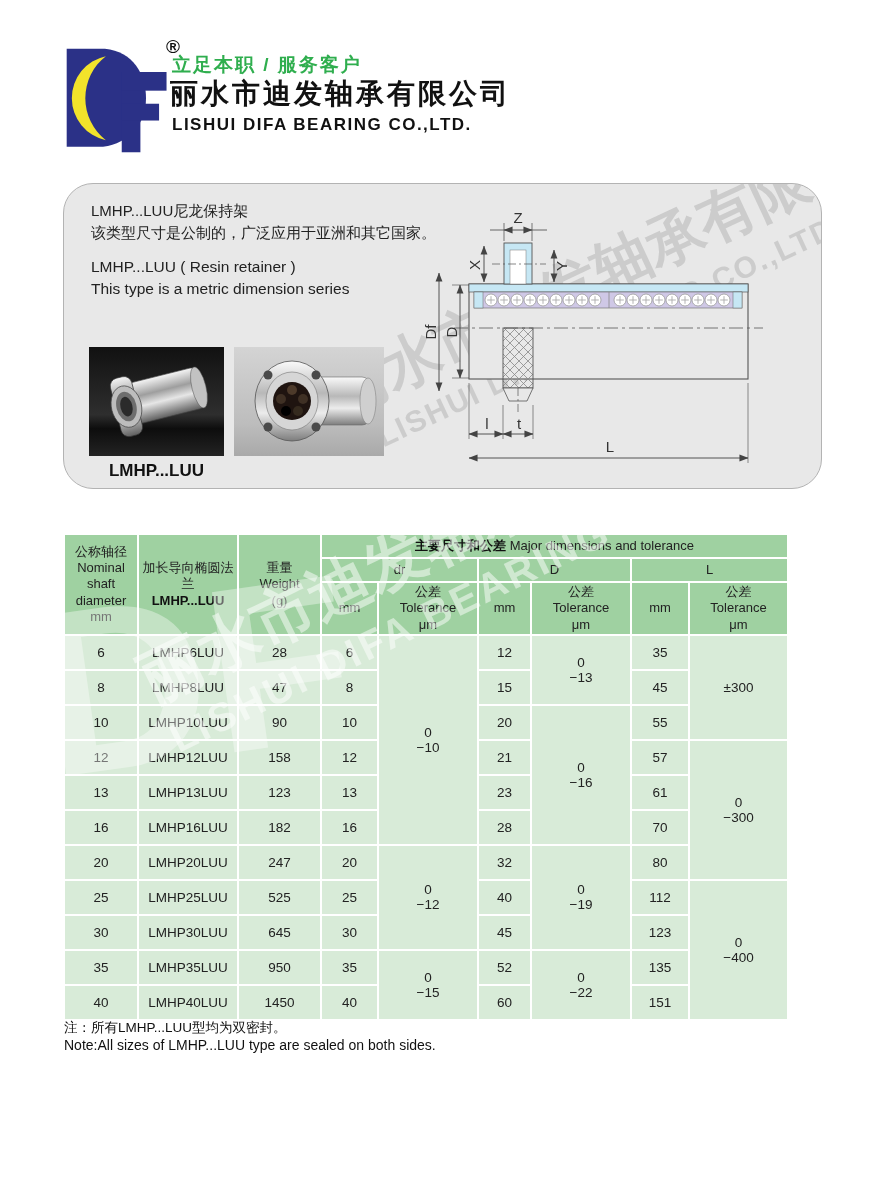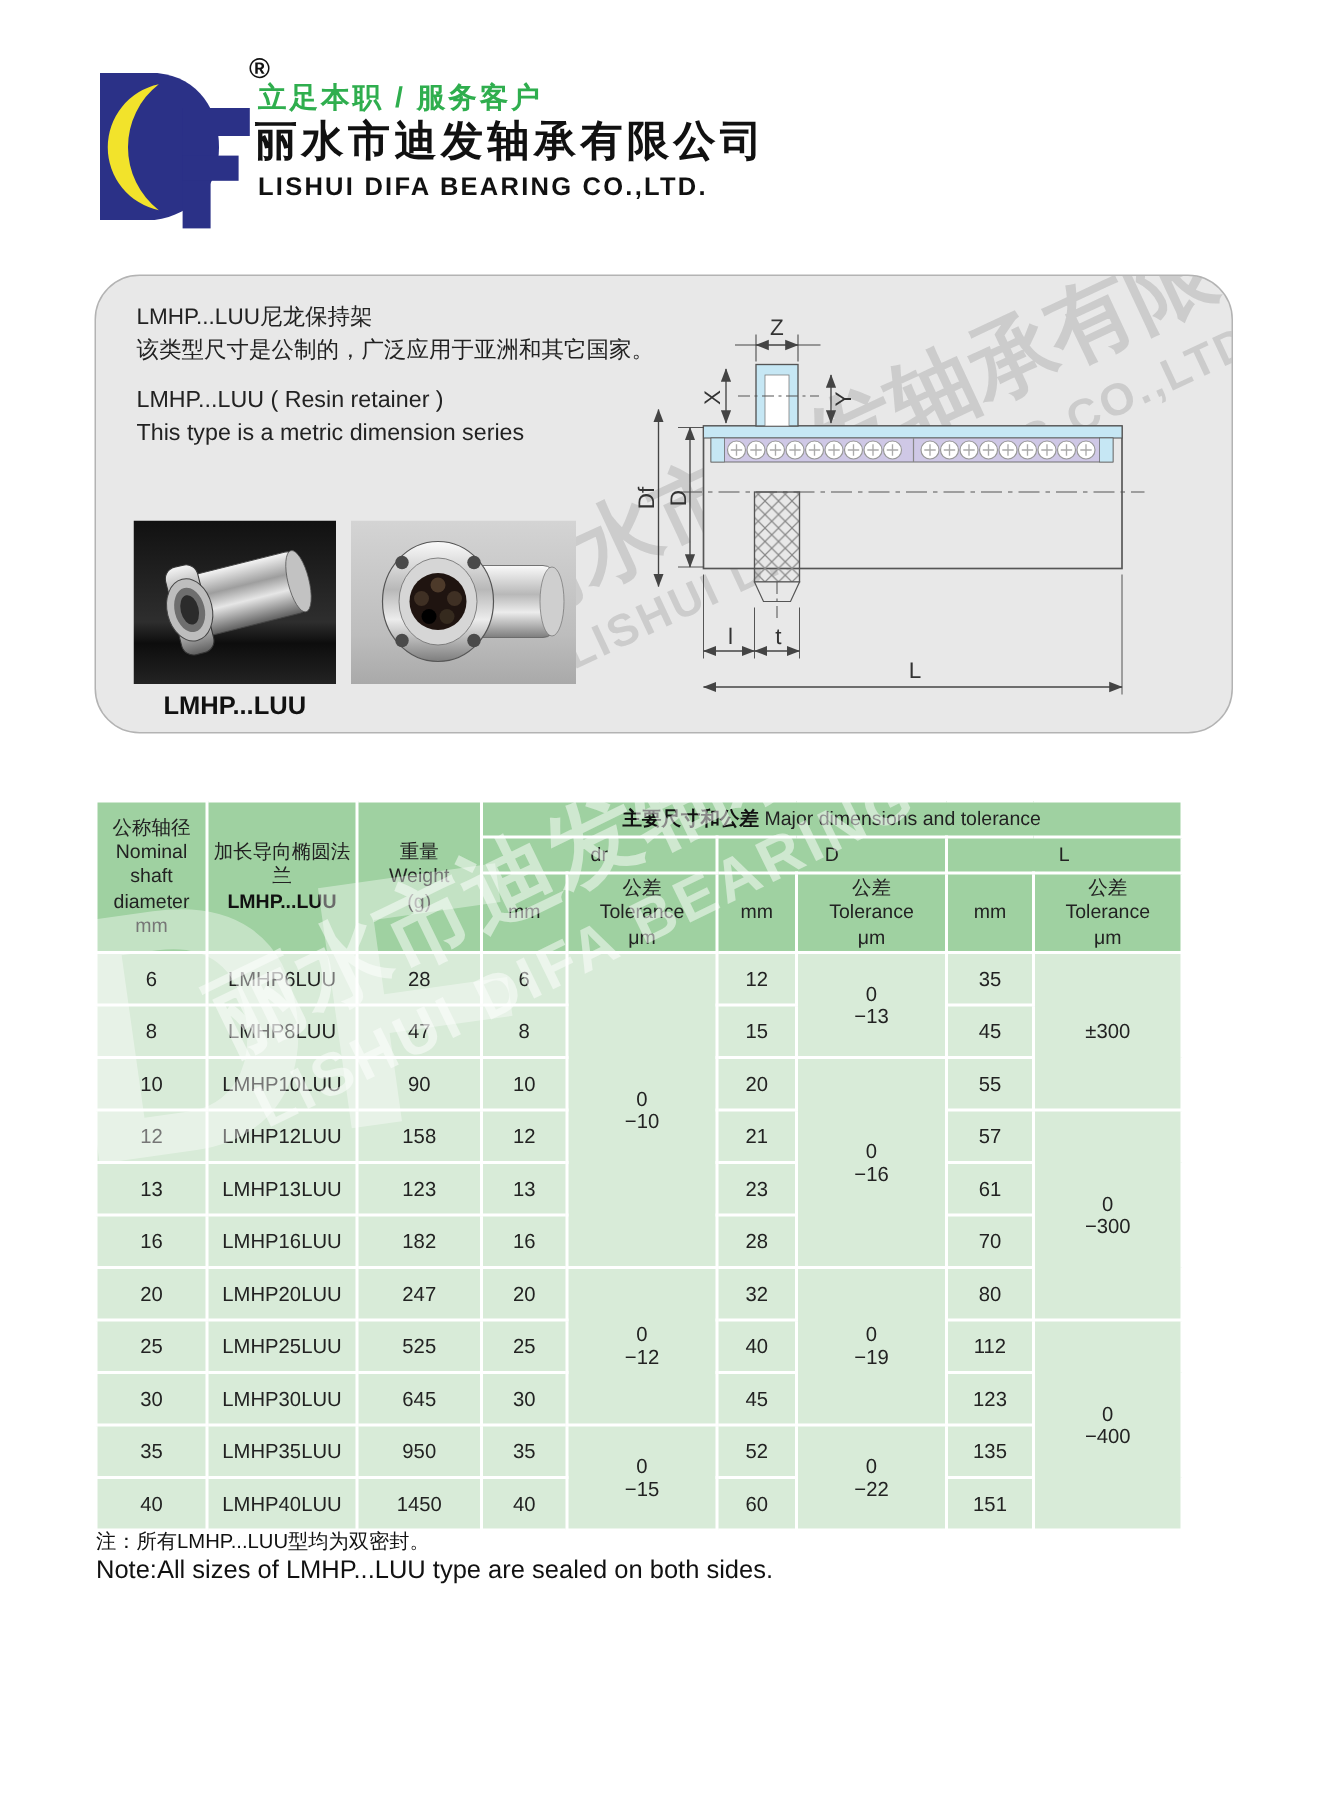--- a/index.html
+++ b/index.html
@@ -53,21 +53,21 @@
           pointer-events:none;}
   .wm-df{position:absolute;left:-25px;top:25px;font-size:235px;font-weight:bold;
           color:rgba(255,255,255,0.38);transform:rotate(-8deg);line-height:1;}
   .wm-diag{position:absolute;left:60px;top:-30px;width:620px;text-align:center;
           transform:rotate(-26deg);color:rgba(255,255,255,0.5);}
   .wm-diag .l1{font-size:62px;font-weight:bold;white-space:nowrap;}
   .wm-diag .l2{font-size:40px;font-weight:bold;letter-spacing:3px;white-space:nowrap;}
 
   
   .note-cn{position:absolute;left:64px;top:1019px;font-size:13.5px;color:#111;}
-  .note-en{position:absolute;left:64px;top:1037px;font-size:17px;color:#111;}
+  .note-en{position:absolute;left:64px;top:1037px;font-size:14px;color:#111;}
 </style>
 </head>
 <body>
 
 <div class="page">
 
   <svg class="logo-svg" width="112" height="116" viewBox="0 0 120 120">
     <path d="M5,5 H46 C76,8 90,32 90,58 C90,86 72,106 44,110 H5 Z" fill="#2b3187"></path>
     <path d="M47,13 A46,46 0 0 0 47,103 A57,57 0 0 1 47,13 Z" fill="#f2e32b"></path>
     <rect x="64" y="30" width="20" height="86" fill="#2b3187"></rect>

